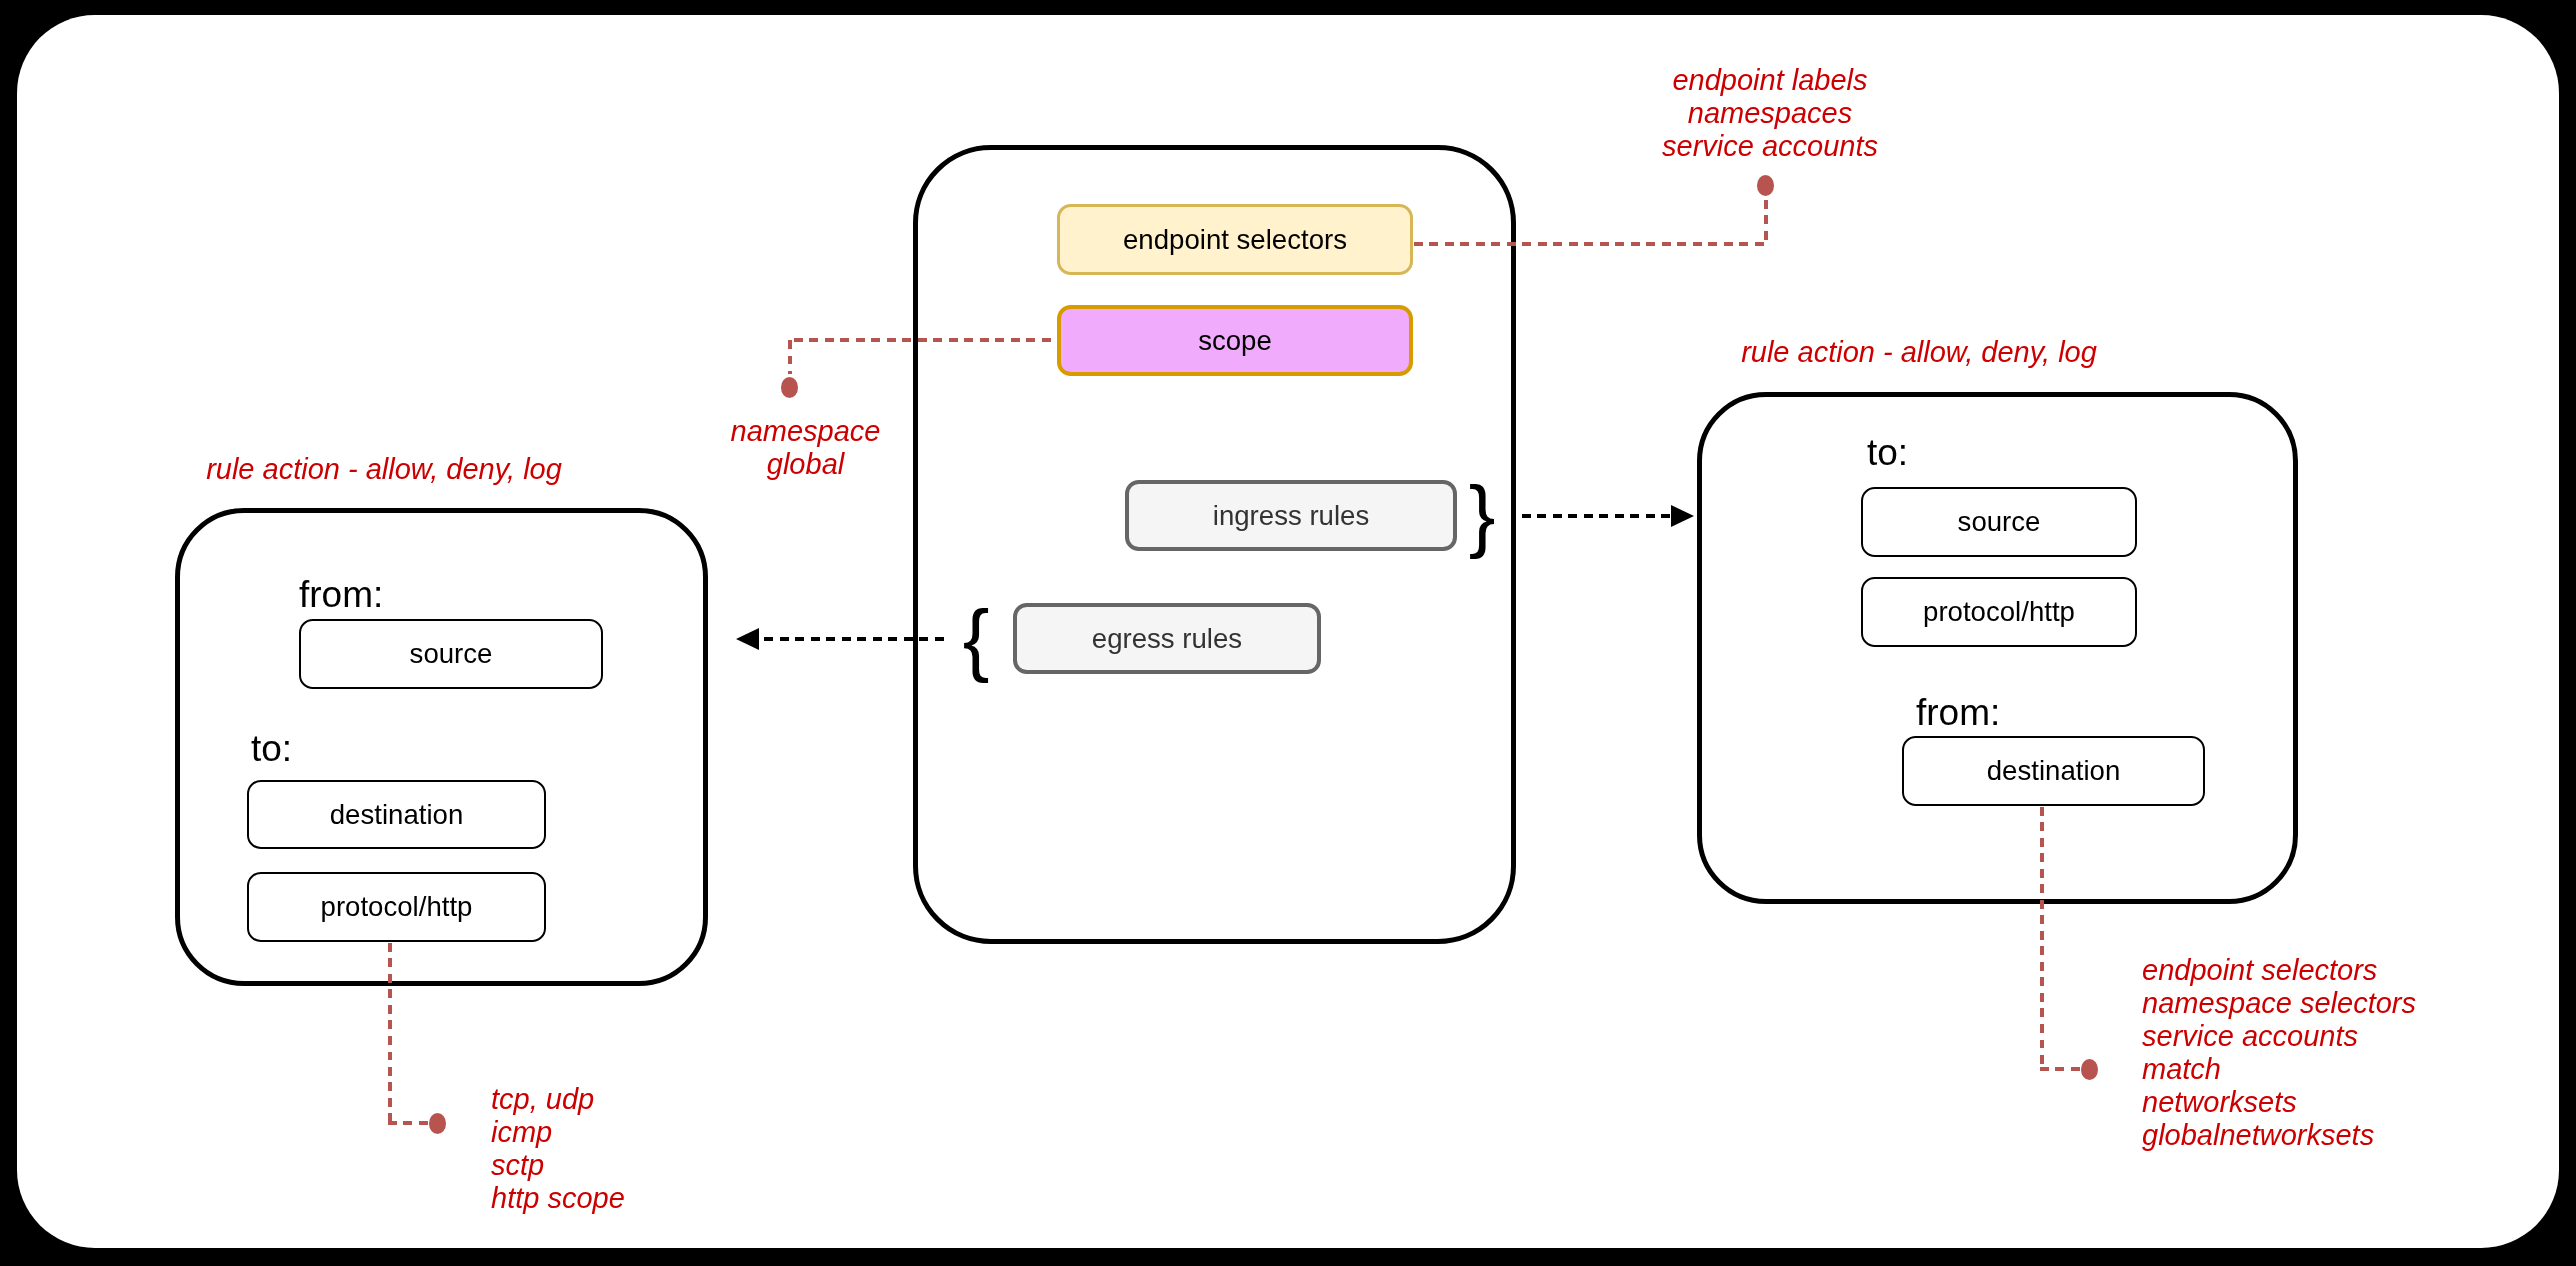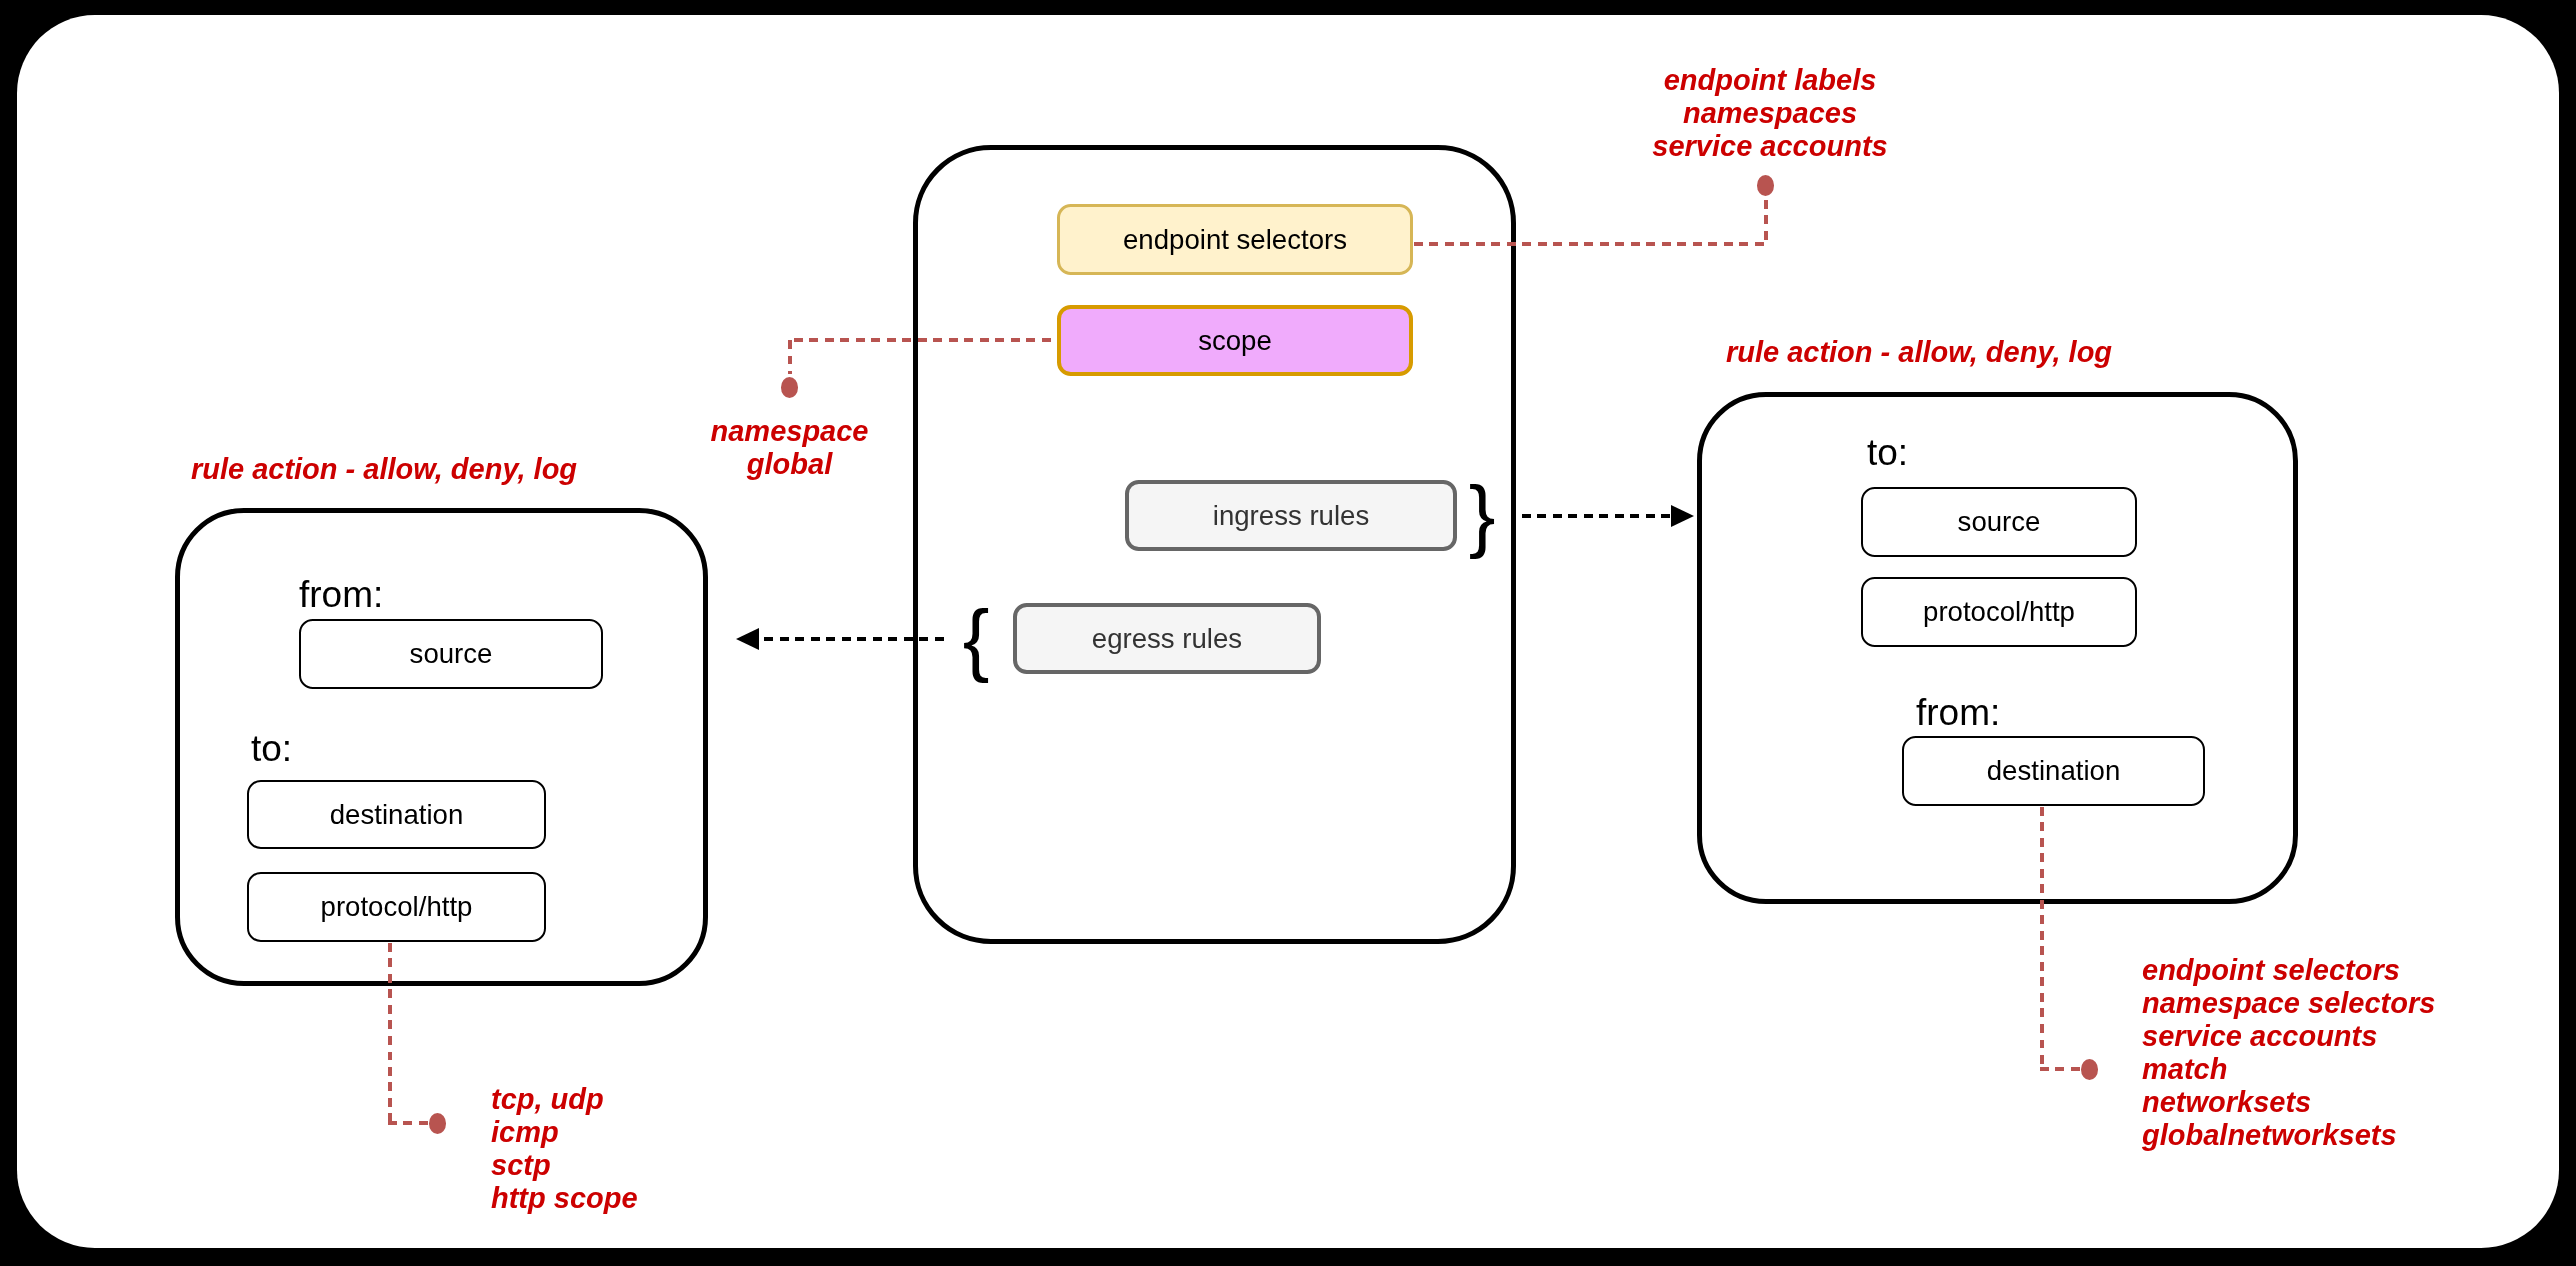--- a/index.html
+++ b/index.html
@@ -21,21 +21,21 @@
     white-space:nowrap;
   }
   .node.yellow { background:#FFF2CC; border:3.4px solid #D6B656; }
   .node.orange { background:#f0abfc; border:4px solid #D79B00; }
   .node.gray   { background:#F5F5F5; border:4px solid #666666; color:#333333; }
   .node.plain  { background:#FFFFFF; border:2.9px solid #000000; }
   .field-label {
     position:absolute; font-size:37px; color:#000; white-space:nowrap;
   }
   .red-note {
-    position:absolute; color:#CC0000; font-weight:bold; font-style:italic;
+    position:absolute; color:#CC0000; font-weight:normal; font-style:italic;
     font-size:29px; line-height:33px; white-space:nowrap;
   }
   .red-note.centered { text-align:center; }
   .rdash-h { position:absolute; height:4px;
     background:repeating-linear-gradient(90deg,#B85450 0 8.6px,transparent 8.6px 15.5px); }
   .rdash-v { position:absolute; width:4px;
     background:repeating-linear-gradient(180deg,#B85450 0 8.6px,transparent 8.6px 15.5px); }
   .kdash-h { position:absolute; height:4px;
     background:repeating-linear-gradient(90deg,#000 0 8.6px,transparent 8.6px 15.5px); }
   .dot {
@@ -134,21 +134,21 @@
 <div class="dot" style="left:1757px; top:175px;"></div>
 <div class="red-note centered" style="left:1586px; top:64px; width:368px;">
   <div class="note-line">endpoint labels</div>
   <div class="note-line">namespaces</div>
   <div class="note-line">service accounts</div>
 </div>
 
 <div class="rdash-h" style="left:794px; top:338px; width:263px;"></div>
 <div class="rdash-v" style="left:788px; top:340px; height:34px;"></div>
 <div class="dot" style="left:781px; top:377px;"></div>
-<div class="red-note centered" style="left:646px; top:415px; width:287px;">
+<div class="red-note centered" style="left:662px; top:415px; width:287px;">
   <div class="note-line">namespace</div>
   <div class="note-line">global</div>
 </div>
 
 <div class="rdash-v" style="left:388px; top:943px; height:182px;"></div>
 <div class="rdash-h" style="left:388px; top:1121px; width:40px;"></div>
 <div class="dot" style="left:429px; top:1113px;"></div>
 <div class="red-note" style="left:491px; top:1083px;">
   <div class="note-line">tcp, udp</div>
   <div class="note-line">icmp</div>

